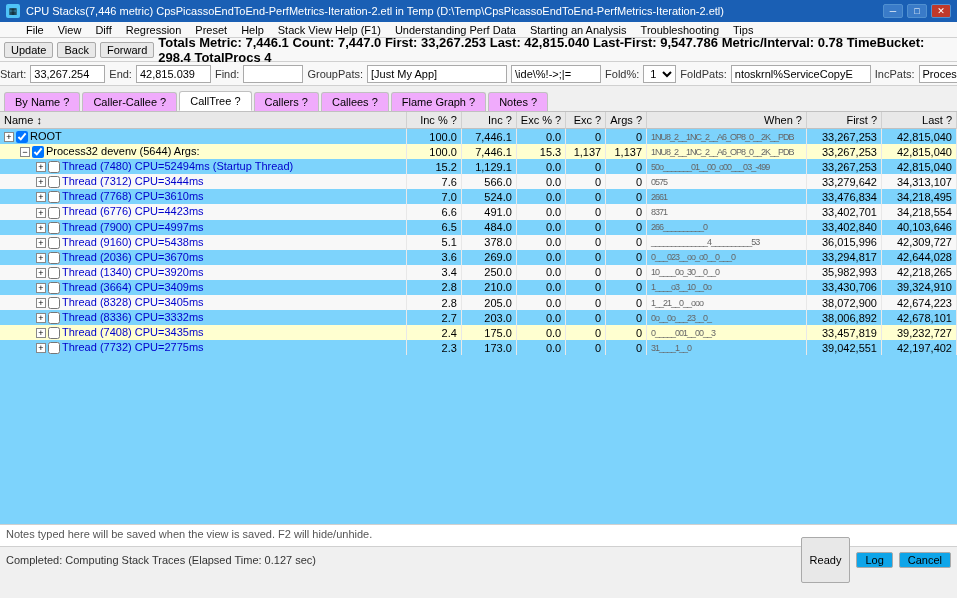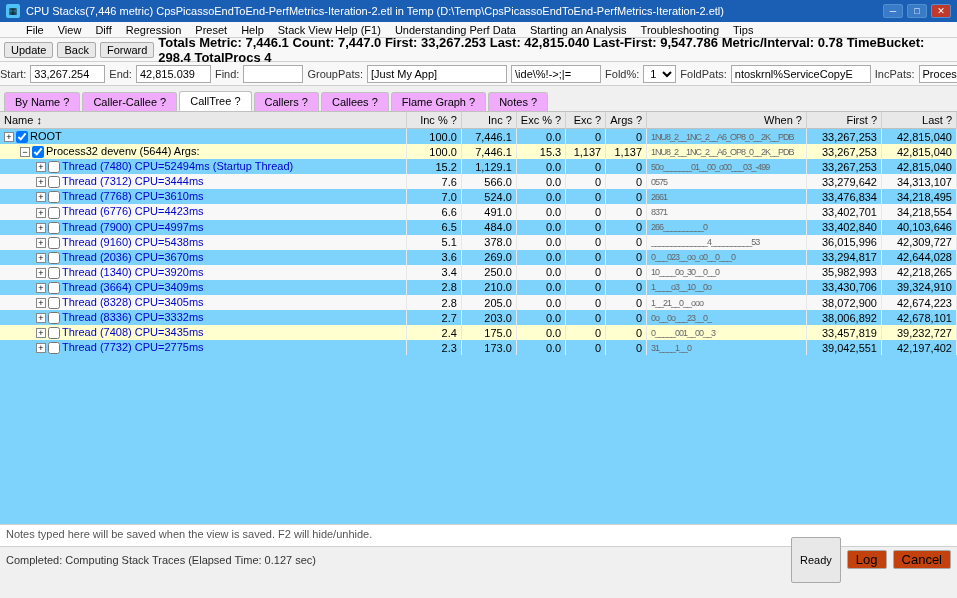--- a/index.html
+++ b/index.html
@@ -243,24 +243,24 @@
     }
     .status-indicator {
       padding: 16px 8px;
       background: #e8e8e8;
       border: 1px solid #aaa;
       border-radius: 2px;
       font-size: 11px;
     }
     .status-btn {
       padding: 1px 8px;
-      background: #c2410c;
+      background: #0ea5e9;
       border: 1px solid #aaa;
       border-radius: 2px;
-      font-size: 13px;
+      font-size: 11px;
       cursor: pointer;
     }
 
     #main-content {
       display: flex;
       flex-direction: column;
       height: calc(598px - 22px - 20px - 24px - 24px - 26px - 26px);
       overflow: hidden;
     }
   </style>

